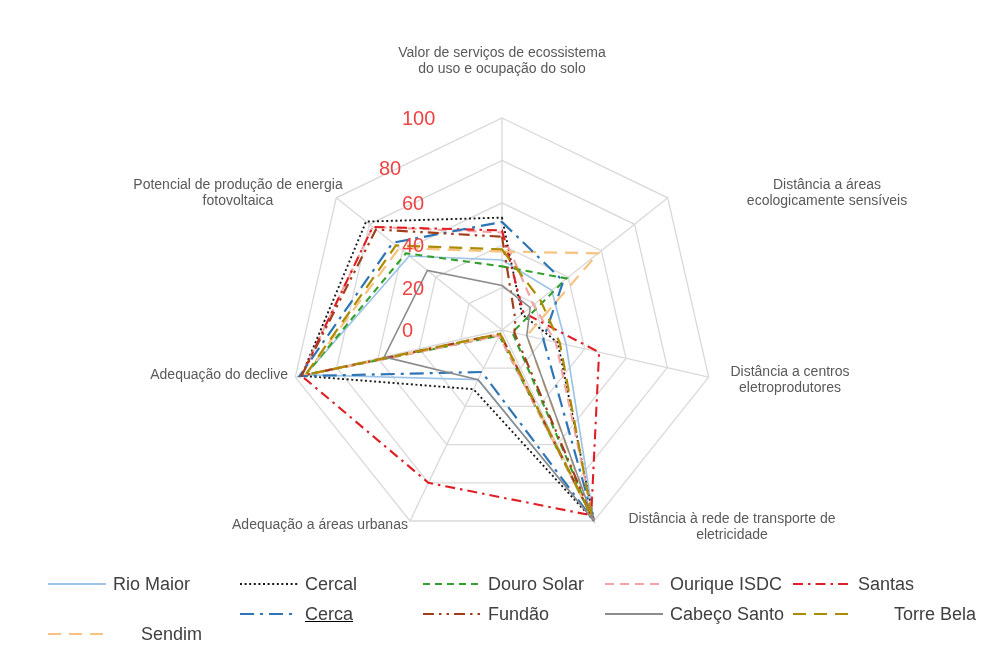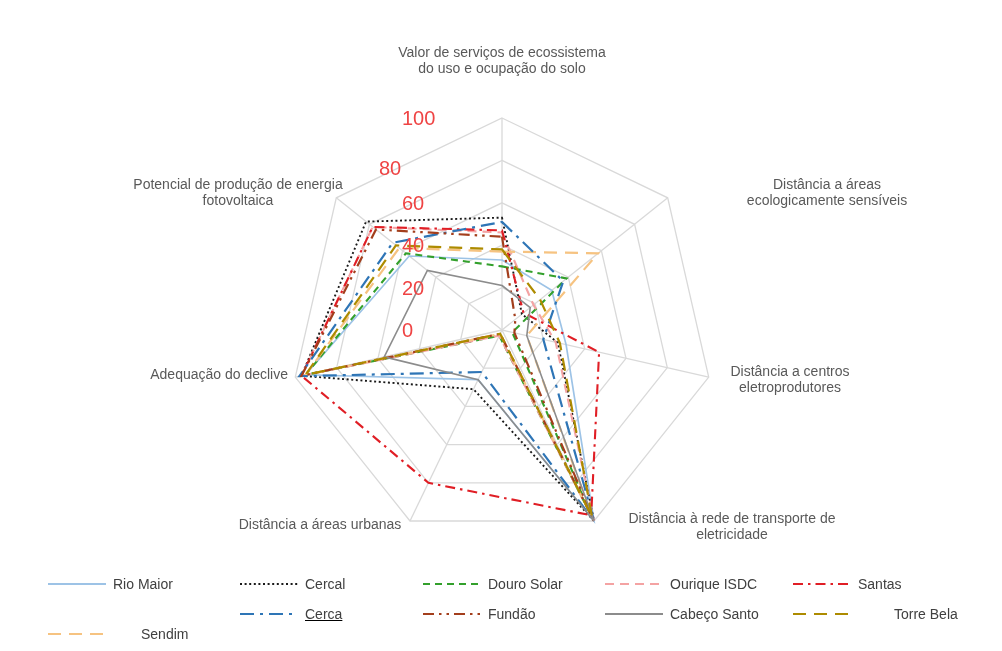--- a/index.html
+++ b/index.html
@@ -2,21 +2,21 @@
 <html><head>
 <meta charset="utf-8">
 <style>
   html,body{margin:0;padding:0;background:#ffffff;}
   .stage{position:relative;width:1002px;height:651px;background:#ffffff;overflow:hidden;
          font-family:"Liberation Sans",sans-serif;}
   .stage svg{position:absolute;left:0;top:0;}
   .axis-label{position:absolute;font-size:14px;line-height:16px;color:#595959;}
   .tick-label{position:absolute;font-size:20px;line-height:20px;color:#ef4444;text-align:left;}
   .legend-item{position:absolute;display:flex;align-items:center;height:22px;}
-  .legend-item .lbl{font-size:14px;color:#404040;margin-left:7px;white-space:nowrap;}
+  .legend-item .lbl{font-size:18px;color:#404040;margin-left:7px;white-space:nowrap;}
 </style>
 </head>
 <body>
 
 <div class="stage">
   <svg id="plot" width="1002" height="651">
       <polygon points="502.0,287.6 535.1,303.6 543.3,339.4 520.4,368.2 483.6,368.2 460.7,339.4 468.9,303.6" fill="none" stroke="#D9D9D9" stroke-width="1.3"></polygon>
       <polygon points="502.0,245.2 568.3,277.1 584.7,348.9 538.8,406.4 465.2,406.4 419.3,348.9 435.7,277.1" fill="none" stroke="#D9D9D9" stroke-width="1.3"></polygon>
       <polygon points="502.0,202.8 601.4,250.7 626.0,358.3 557.2,444.6 446.8,444.6 378.0,358.3 402.6,250.7" fill="none" stroke="#D9D9D9" stroke-width="1.3"></polygon>
       <polygon points="502.0,160.4 634.6,224.3 667.3,367.7 575.6,482.8 428.4,482.8 336.7,367.7 369.4,224.3" fill="none" stroke="#D9D9D9" stroke-width="1.3"></polygon>
@@ -37,21 +37,21 @@
       <polygon points="502.0,221.9 563.3,281.1 543.3,339.4 594.0,521.0 481.8,372.0 299.4,376.2 392.6,242.8" fill="none" stroke="#2E75B6" stroke-width="2.2" stroke-linecap="butt" stroke-linejoin="miter" stroke-dasharray="14 6 3 6"></polygon>
       <polygon points="502.0,236.7 515.3,319.4 514.4,332.8 594.0,521.0 500.2,333.8 301.5,375.8 376.0,229.5" fill="none" stroke="#A33E1C" stroke-width="2.2" stroke-linecap="butt" stroke-linejoin="miter" stroke-dasharray="11 5 2.5 5 2.5 5"></polygon>
       <polygon points="502.0,285.5 530.2,307.5 526.8,335.7 594.0,521.0 478.1,379.7 384.2,356.9 427.4,270.5" fill="none" stroke="#8C8C8C" stroke-width="1.6" stroke-linecap="butt" stroke-linejoin="miter"></polygon>
       <polygon points="502.0,249.4 540.1,299.6 559.9,343.2 592.1,517.2 500.2,333.8 305.6,374.8 395.9,245.4" fill="none" stroke="#AD8B00" stroke-width="2.2" stroke-linecap="butt" stroke-linejoin="miter" stroke-dasharray="13 8"></polygon>
     </svg>
   <div id="axis-labels">
       <div class="axis-label" style="left: 394px; top: 44px; width: 216px; text-align: center;">Valor de serviços de ecossistema do uso e ocupação do solo</div>
       <div class="axis-label" style="left: 732px; top: 176px; width: 190px; text-align: center;">Distância a áreas ecologicamente sensíveis</div>
       <div class="axis-label" style="left: 706px; top: 363px; width: 168px; text-align: center;">Distância a centros eletroprodutores</div>
       <div class="axis-label" style="left: 612px; top: 510px; width: 240px; text-align: center;">Distância à rede de transporte de eletricidade</div>
-      <div class="axis-label" style="left: 206px; top: 516px; width: 228px; text-align: center;">Distância a áreas urbanas</div>
+      <div class="axis-label" style="left: 206px; top: 516px; width: 228px; text-align: center;">Adequação a áreas urbanas</div>
       <div class="axis-label" style="left: 122px; top: 366px; width: 166px; text-align: right;">Adequação do declive</div>
       <div class="axis-label" style="left: 132px; top: 176px; width: 212px; text-align: center;">Potencial de produção de energia fotovoltaica</div>
     </div>
   <div id="tick-labels">
       <div class="tick-label" style="left: 402px; width: 80px; top: 108px;">100</div>
       <div class="tick-label" style="left: 379px; width: 80px; top: 150px; margin-top: 8px;">80</div>
       <div class="tick-label" style="left: 402px; width: 80px; top: 193px;">60</div>
       <div class="tick-label" style="left: 402px; width: 80px; top: 235px;">40</div>
       <div class="tick-label" style="left: 402px; width: 80px; top: 278px;">20</div>
       <div class="tick-label" style="left: 402px; width: 80px; top: 320px;">0</div>

